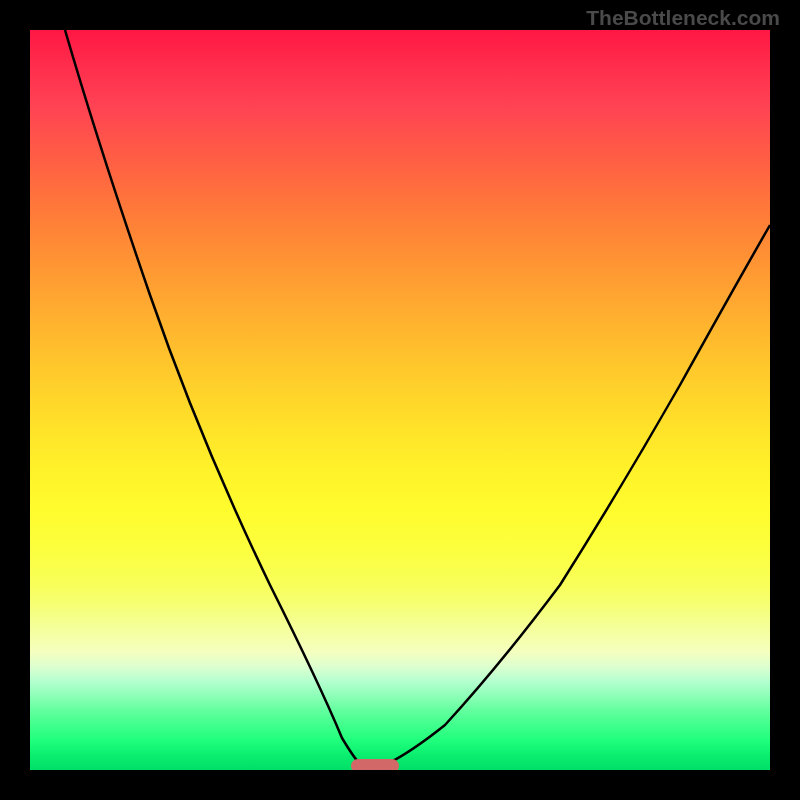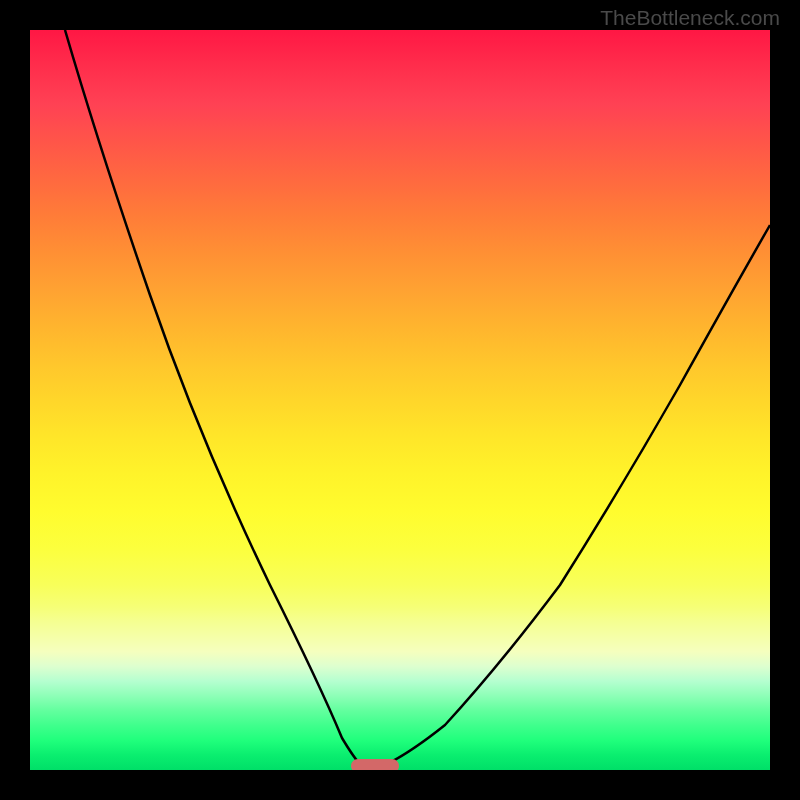--- a/index.html
+++ b/index.html
@@ -13,21 +13,21 @@
       background: #000;
       position: relative;
       font-family: Arial, sans-serif;
     }
     .watermark {
       position: absolute;
       top: 6px;
       right: 20px;
       color: #4a4a4a;
       font-size: 21px;
-      font-weight: 400;
+      font-weight: 700;
       z-index: 10;
     }
     .chart-container {
       position: absolute;
       top: 30px;
       left: 30px;
       width: 740px;
       height: 740px;
       overflow: hidden;
     }

